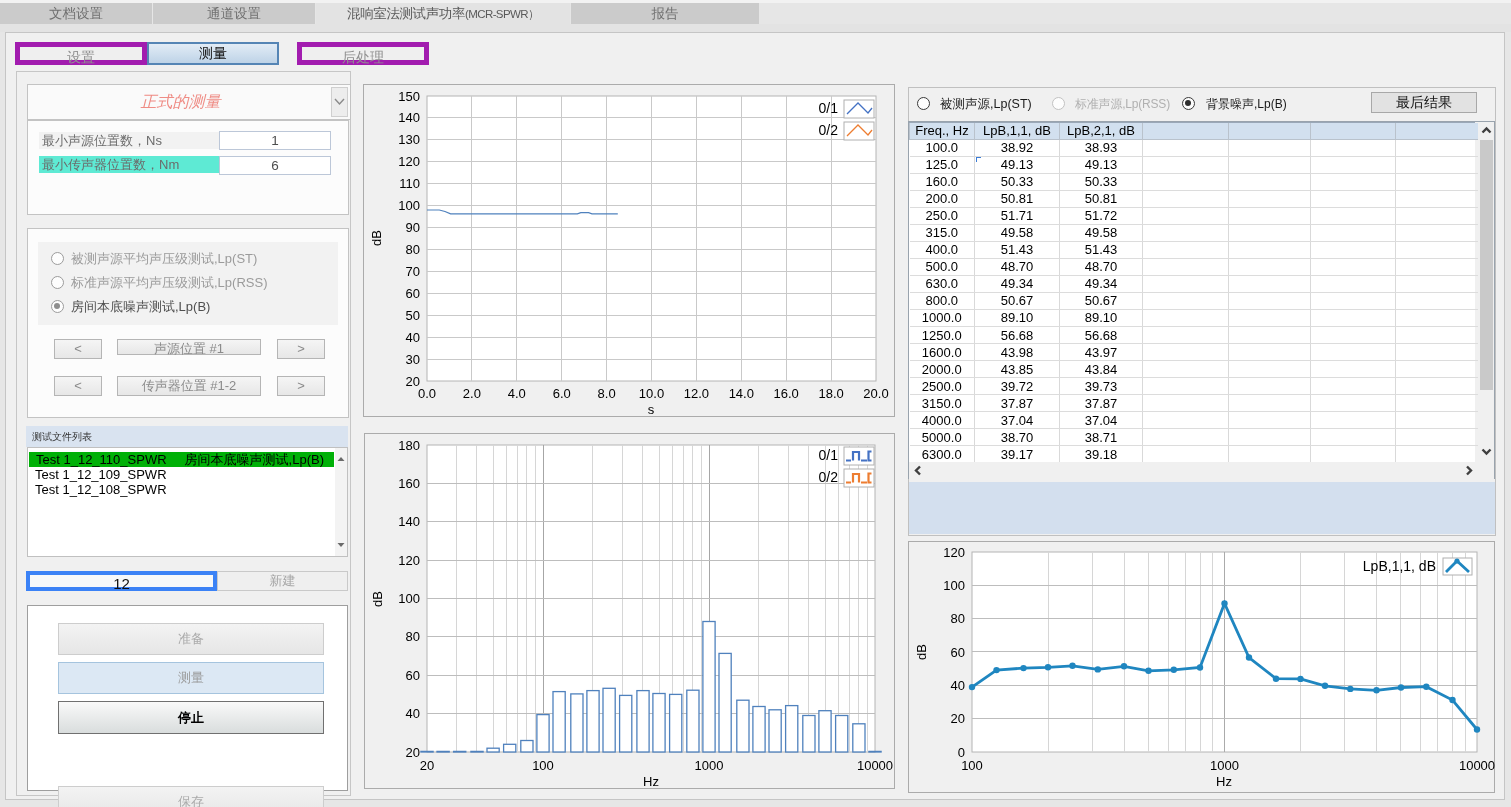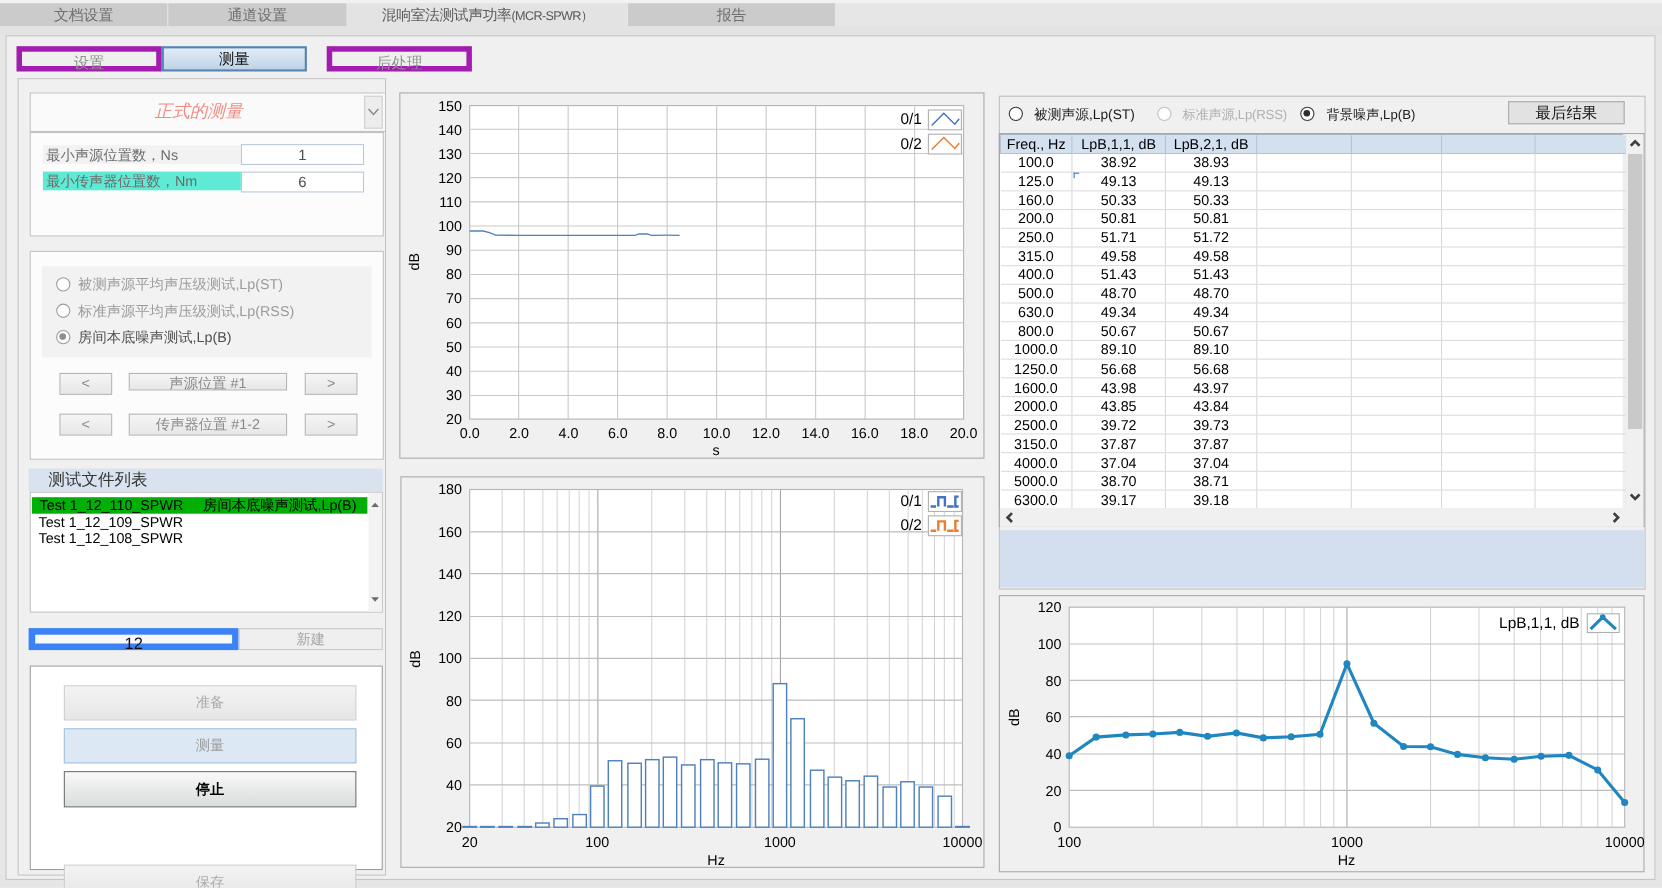--- a/index.html
+++ b/index.html
@@ -57,32 +57,32 @@
 <div style="position:absolute;left:53.8px;top:302.8px;width:6.4px;height:6.4px;border-radius:50%;background:#8e8e8e;"></div>
 <div style="position:absolute;left:71px;top:298px;color:#4f4f4f;font-size:13px;">房间本底噪声测试,Lp(B)</div>
 
 <div class="btn" style="left:54px;top:339px;width:48px;height:20px;line-height:18px;">&lt;</div>
 <div class="btn" style="left:117px;top:339px;width:144px;height:16px;line-height:18px;">声源位置 #1</div>
 <div class="btn" style="left:277px;top:339px;width:48px;height:20px;line-height:18px;">&gt;</div>
 <div class="btn" style="left:54px;top:376px;width:48px;height:20px;line-height:18px;">&lt;</div>
 <div class="btn" style="left:117px;top:376px;width:144px;height:20px;line-height:18px;">传声器位置 #1-2</div>
 <div class="btn" style="left:277px;top:376px;width:48px;height:20px;line-height:18px;">&gt;</div>
 
-<div style="position:absolute;left:26px;top:426px;width:322px;height:21px;background:#d9e3f0;color:#333;font-size:15px;line-height:21px;padding-left:18px;">测试文件列表</div>
+<div style="position:absolute;left:26px;top:426px;width:322px;height:21px;background:#d9e3f0;color:#333;font-size:10px;line-height:21px;padding-left:6px;">测试文件列表</div>
 <div style="position:absolute;left:27px;top:447px;width:321px;height:110px;background:#fff;border:1px solid #c0c0c0;"></div>
 <div style="position:absolute;left:29px;top:452px;width:305px;height:15px;background:#00b007;color:#000;font-size:13px;line-height:15px;padding-left:7px;">Test 1_12_110_SPWR&nbsp;&nbsp;&nbsp;&nbsp;&nbsp;房间本底噪声测试,Lp(B)</div>
 <div style="position:absolute;left:35px;top:467px;color:#000;font-size:13px;line-height:15.1px;">Test 1_12_109_SPWR<br>Test 1_12_108_SPWR</div>
 <div style="position:absolute;left:335px;top:448px;width:12px;height:108px;background:#f3f3f3;">
   <svg width="12" height="108">
       <path d="M2.5 13 L6 9 L9.5 13 Z" fill="#6a6a6a"></path>
       <path d="M2.5 95 L6 99 L9.5 95 Z" fill="#6a6a6a"></path>
     </svg>
 </div>
 
-<div style="position:absolute;left:26px;top:571px;width:191px;height:20px;background:#f6f8fa;border:6px solid #3b82f6;color:#111;font-size:15px;text-align:center;line-height:18px;">12</div>
+<div style="position:absolute;left:26px;top:571px;width:191px;height:20px;background:#f6f8fa;border:4px solid #3b82f6;color:#111;font-size:15px;text-align:center;line-height:18px;">12</div>
 <div class="btn" style="left:217px;top:571px;width:131px;height:20px;line-height:18px;background:#efefef;border-color:#c9c9c9;color:#a5a5a5;">新建</div>
 
 <div style="position:absolute;left:27px;top:605px;width:321px;height:186px;background:#fff;border:1px solid #9e9e9e;"></div>
 <div class="btn" style="left:58px;top:623px;width:266px;height:32px;line-height:30px;color:#ababab;background:linear-gradient(#f3f3f3,#e6e6e6);border-color:#cdcdcd;">准备</div>
 <div class="btn" style="left:58px;top:662px;width:266px;height:32px;line-height:30px;color:#9b9b9b;background:#dce8f4;border-color:#a5c4de;">测量</div>
 <div class="btn" style="left:58px;top:701px;width:266px;height:33px;line-height:31px;color:#000;background:linear-gradient(#f9f9f9,#d9dddd);border-color:#707070;font-weight:bold;">停止</div>
 <div class="btn" style="left:58px;top:742px;width:266px;height:32px;line-height:30px;color:#ababab;background:linear-gradient(#f3f3f3,#e6e6e6);border-color:#cdcdcd;margin-top:44px;">保存</div>
 
 <div class="panel" style="left:363px;top:84px;width:532px;height:333px;"></div>
 <svg class="abs" style="left:363px;top:84px;" width="532" height="333">

